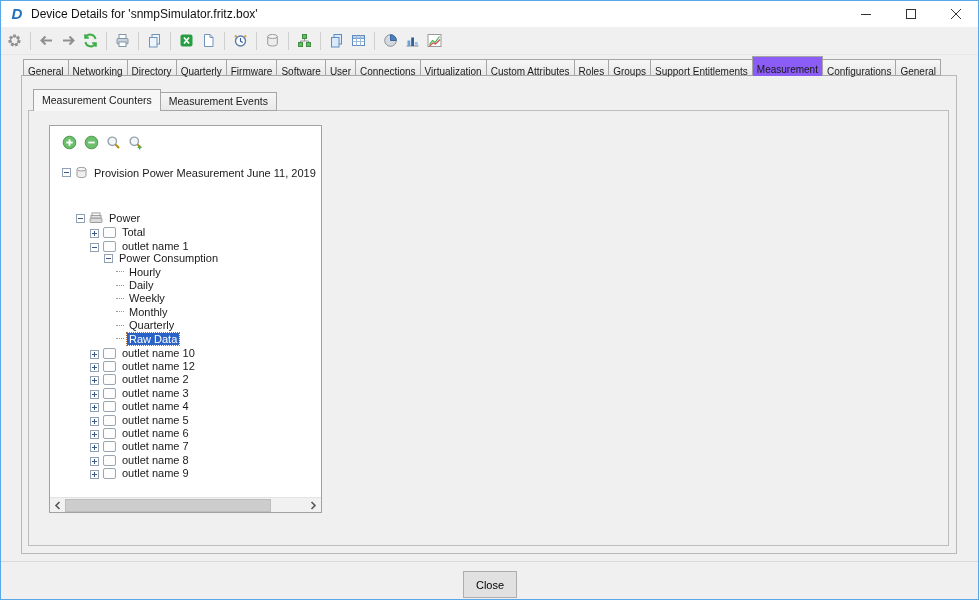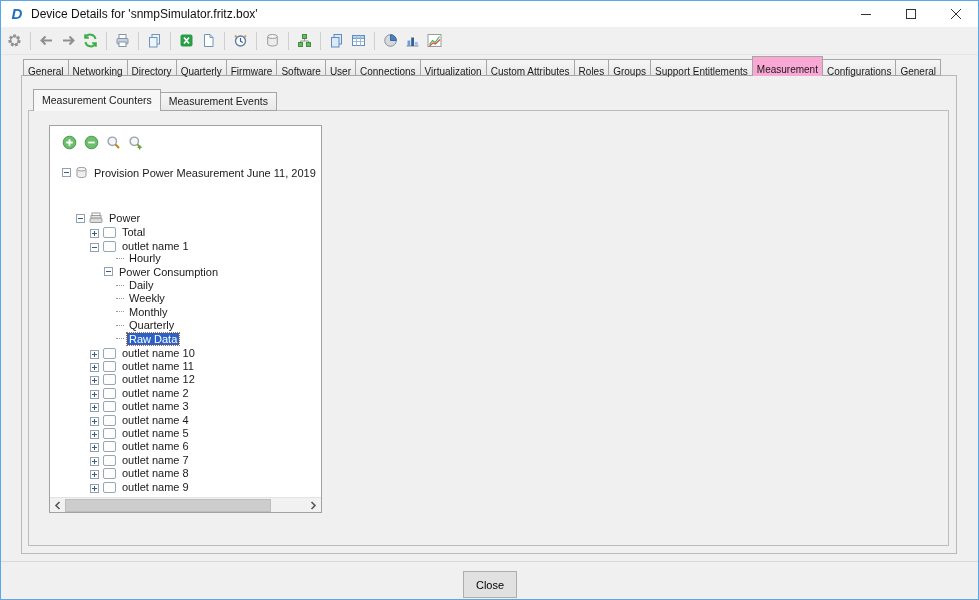--- a/index.html
+++ b/index.html
@@ -20,21 +20,21 @@
   .toolbar { position:absolute; left:0; top:26px; right:0; height:28px; background:#f0f0f0;
              border-bottom:1px solid #e6e6e6; display:flex; align-items:center; padding-left:4px; gap:3px; }
   .tb-icon { width:19px; height:19px; display:flex; align-items:center; justify-content:center; }
   .tb-sep { width:1px; height:18px; background:#cfcfcf; margin:0 3px; }
 
   
   .tabbar { position:absolute; left:22px; top:55px; height:20px; display:flex; align-items:flex-end; z-index:3; }
   .tab { height:17px; line-height:15px; padding:4px 4px; font-size:10px; background:linear-gradient(#f6f6f6,#e9e9e9);
          border:1px solid #a5a5a5; border-left:none; white-space:nowrap; }
   .tab:first-child { border-left:1px solid #a5a5a5; }
-  .tab.sel { height:20px; line-height:18px; background:#f9a8d4; border-left:1px solid #a5a5a5; margin-left:-1px; border-bottom:none; }
+  .tab.sel { height:20px; line-height:18px; background:#8b5cf6; border-left:1px solid #a5a5a5; margin-left:-1px; border-bottom:none; }
   .main-panel { position:absolute; left:20px; top:74px; width:936px; height:479px;
                 border:1px solid #b9b9b9; background:#f0f0f0; z-index:1; }
 
   
   .subtabbar { position:absolute; left:33px; top:88px; height:22px; display:flex; align-items:flex-end; z-index:3; }
   .subtab { height:19px; line-height:17px; padding:0 8px; font-size:10.5px; background:linear-gradient(#f6f6f6,#e9e9e9);
             border:1px solid #a5a5a5; border-left:none; white-space:nowrap; }
   .subtab:first-child { border-left:1px solid #a5a5a5; }
   .subtab.sel { height:22px; line-height:20px; background:#f7f7f7; border-left:1px solid #a5a5a5; margin-left:-1px; border-bottom:none; }
   .sub-panel { position:absolute; left:27px; top:109px; width:921px; height:436px;
@@ -315,30 +315,30 @@
       <div class="tree-row lvl2">
         <span class="exp plus"></span>
         <span class="ticon-box"></span>
         <span class="tlabel">Total</span>
       </div>
       <div class="tree-row lvl2">
         <span class="exp"></span>
         <span class="ticon-box"></span>
         <span class="tlabel">outlet name 1</span>
       </div>
-      <div class="tree-row lvl4">
-        <span class="dash"></span>
-        <span class="tlabel">Hourly</span>
-      </div>
       <div class="tree-row lvl3">
         <span class="exp"></span>
         <span class="tlabel">Power Consumption</span>
       </div>
       <div class="tree-row lvl4">
         <span class="dash"></span>
+        <span class="tlabel">Hourly</span>
+      </div>
+      <div class="tree-row lvl4">
+        <span class="dash"></span>
         <span class="tlabel">Daily</span>
       </div>
       <div class="tree-row lvl4">
         <span class="dash"></span>
         <span class="tlabel">Weekly</span>
       </div>
       <div class="tree-row lvl4">
         <span class="dash"></span>
         <span class="tlabel">Monthly</span>
       </div>
@@ -347,25 +347,20 @@
         <span class="tlabel">Quarterly</span>
       </div>
       <div class="tree-row lvl4 selected">
         <span class="dash"></span>
         <span class="tlabel">Raw Data</span>
       </div>
       <div class="tree-row lvl2">
         <span class="exp plus"></span>
         <span class="ticon-box"></span>
         <span class="tlabel">outlet name 10</span>
-      </div>
-      <div class="tree-row lvl2">
-        <span class="exp plus"></span>
-        <span class="ticon-box"></span>
-        <span class="tlabel">outlet name 11</span>
       </div>
       <div class="tree-row lvl2">
         <span class="exp plus"></span>
         <span class="ticon-box"></span>
         <span class="tlabel">outlet name 12</span>
       </div>
       <div class="tree-row lvl2">
         <span class="exp plus"></span>
         <span class="ticon-box"></span>
         <span class="tlabel">outlet name 2</span>

